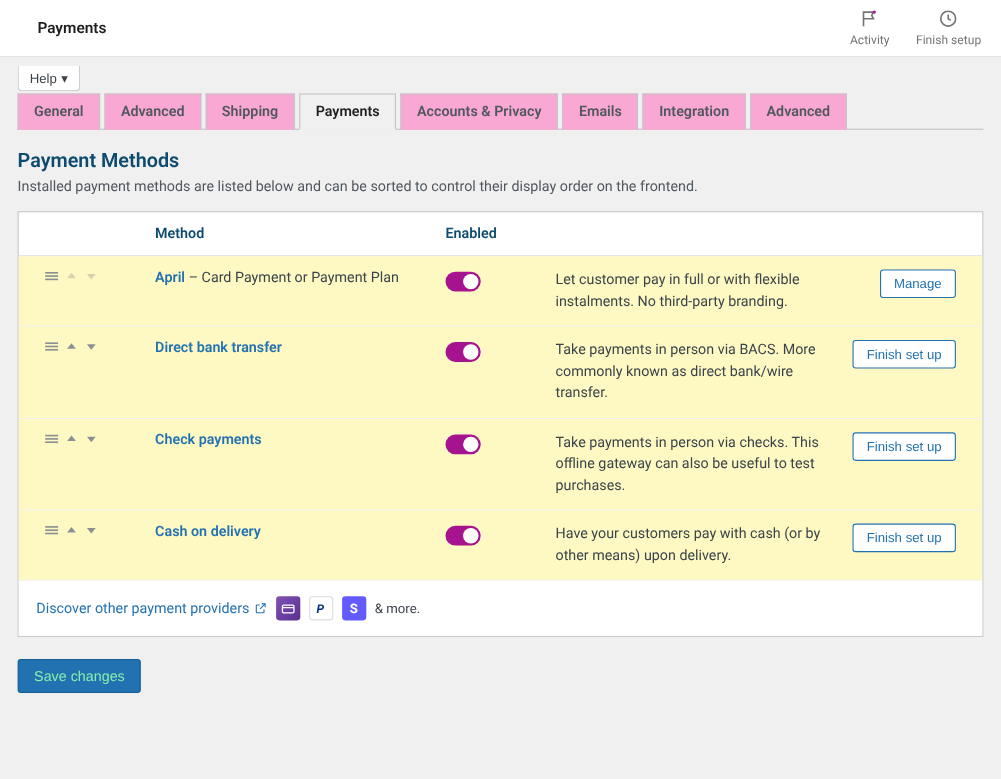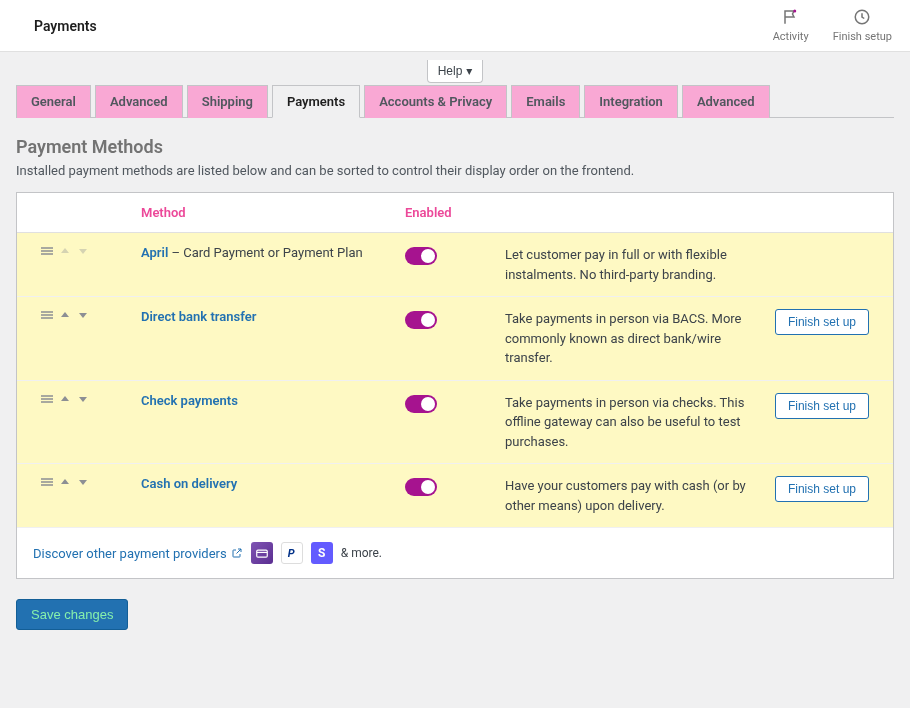--- a/index.html
+++ b/index.html
@@ -38,21 +38,21 @@
     color: #757575;
     text-decoration: none;
     cursor: pointer;
   }
   .top-bar-action svg { width: 18px; height: 18px; }
   .content-area {
     padding: 8px 16px 16px 16px;
   }
   .help-row {
     display: flex;
-    justify-content: center;
+    justify-content: flex-start;
     margin-bottom: 2px;
   }
   .help-btn {
     background: #fff;
     border: 1px solid #c3c4c7;
     border-top: none;
     border-radius: 0 0 4px 4px;
     padding: 4px 10px;
     font-size: 12px;
     color: #3c434a;
@@ -78,21 +78,21 @@
     cursor: pointer;
   }
   .tab.active {
     background: #f0f0f1;
     border-bottom: 1px solid #f0f0f1;
     color: #1e1e1e;
   }
   .section-title {
     font-size: 18px;
     font-weight: 600;
-    color: #737373;
+    color: #0c4a6e;
     margin: 18px 0 6px 0;
   }
   .section-desc {
     font-size: 13px;
     color: #50575e;
     margin-bottom: 14px;
   }
   .pm-table {
     background: #fff;
     border: 1px solid #c3c4c7;
@@ -102,21 +102,21 @@
     display: grid;
     grid-template-columns: 100px 1fr 100px 260px 120px;
     align-items: flex-start;
     gap: 0;
   }
   .pm-header {
     border-bottom: 1px solid #e0e0e0;
     padding: 12px 16px;
     font-weight: 600;
     font-size: 13px;
-    color: #ec4899;
+    color: #0c4a6e;
   }
   .pm-header .cell { padding: 0 8px; }
   .pm-row {
     padding: 12px 16px;
     border-bottom: 1px solid #f0f0f1;
     background: #fef9c3;
   }
   .pm-row .cell { padding: 0 8px; }
   .sort-cell {
     display: flex;
@@ -282,20 +282,23 @@
               <path d="M6 9L2 4h8z" fill="#8c8f94"></path>
             </svg></span>
       </div>
       <div class="cell">
         <a class="method-link">April</a><span class="method-extra"> – Card Payment or Payment Plan</span>
       </div>
       <div class="cell">
         <div class="toggle"></div>
       </div>
       <div class="cell desc-text">Let customer pay in full or with flexible instalments. No third-party branding.</div>
+      <div class="cell action-cell">
+        <button class="btn-outline">Manage</button>
+      </div>
     </div>
 
     <div class="pm-row">
       <div class="cell sort-cell">
         <span class="handle-icon">
           <svg width="12" height="12" viewBox="0 0 16 16">
               <rect y="3" width="16" height="2" fill="#8c8f94"></rect>
               <rect y="7" width="16" height="2" fill="#8c8f94"></rect>
               <rect y="11" width="16" height="2" fill="#8c8f94"></rect>
             </svg>

